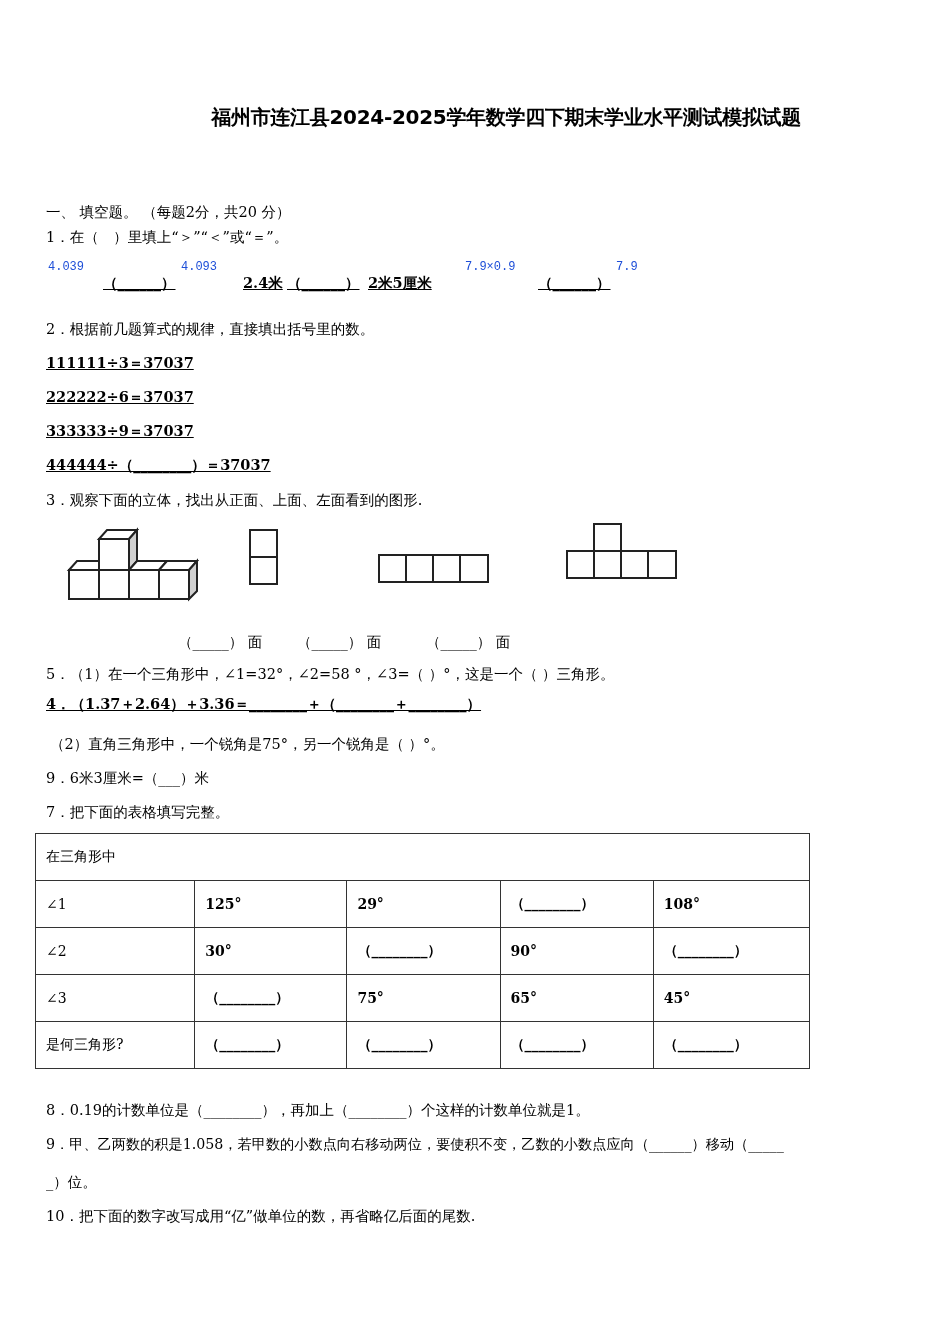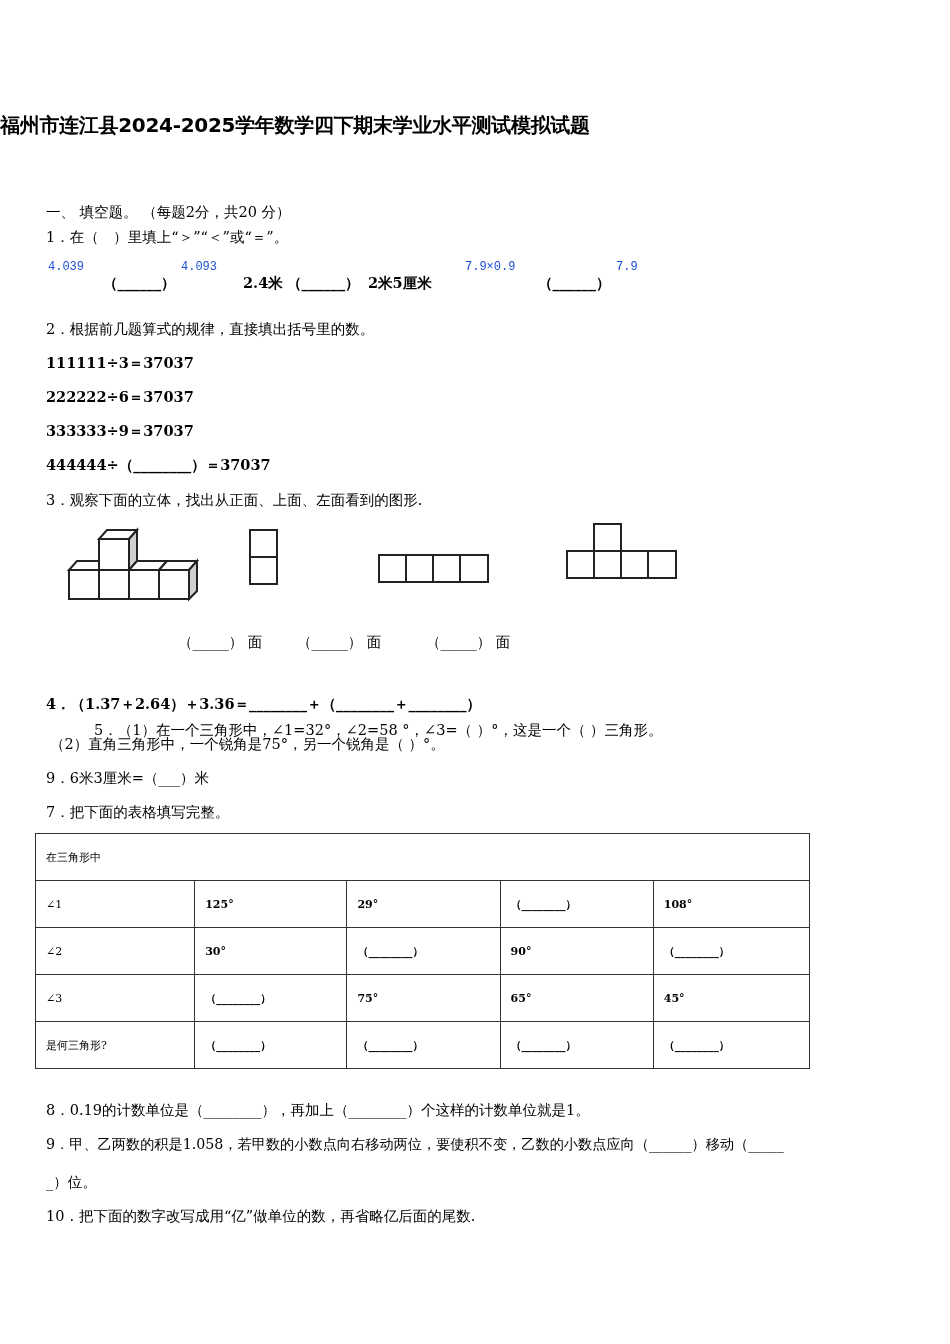--- a/index.html
+++ b/index.html
@@ -1,26 +1,26 @@
 <!DOCTYPE html>
 <html><head>
 <meta charset="utf-8">
 <style>
   html, body { margin: 0; padding: 0; background: #ffffff; }
   body { width: 950px; height: 1344px; position: relative; overflow: hidden;
          font-family: "DejaVu Serif", "Liberation Serif", serif; color: #000; }
   .abs { position: absolute; white-space: nowrap; }
-  .title { left: 0; width: 801px; top: 112px; text-align: left;
+  .title { left: 0; width: 801px; top: 104px; text-align: right;
            font-family: "DejaVu Sans", "Liberation Sans", sans-serif;
            font-weight: bold; font-size: 20px; letter-spacing: -0.3px; }
   .line { font-size: 14.5px; line-height: 18px; }
-  .b { font-weight: bold; }
+  .b { font-weight: bold; text-decoration: underline; }
   .gray { color: #1d4ed8; font-family: Liberation Mono, monospace; font-size: 12px; }
   table.tri { position: absolute; left: 35px; top: 833px; width: 775px;
-              border-collapse: collapse; font-size: 11px; }
+              border-collapse: collapse; font-size: 14px; }
   table.tri td { border: 1.5px solid #333; height: 46px; padding: 0 0 0 10px; vertical-align: middle; }
   table.tri td.bold { font-weight: bold; }
   svg { position: absolute; overflow: visible; }
 </style>
 </head>
 <body>
 
 <div class="abs title">福州市连江县2024-2025学年数学四下期末学业水平测试模拟试题</div>
 
 <div class="abs line" style="left:46px;top:203px;">一、  填空题。 （每题2分，共20 分）</div>
@@ -94,21 +94,21 @@
   <span>（_____）</span> <span>面</span>
 </div>
 <div class="abs line" style="left:297px;top:633px;">
   <span>（_____）</span> <span>面</span>
 </div>
 <div class="abs line" style="left:426px;top:633px;">
   <span>（_____）</span> <span>面</span>
 </div>
 
 <div class="abs line b" style="left:46px;top:667px;margin-top:28px;">4．（1.37＋2.64）＋3.36＝________＋（________＋________）</div>
-<div class="abs line" style="left:46px;top:721px;margin-left:48px;">5．（1）在一个三角形中，∠1=32°，∠2=58 °，∠3=（ ）°，这是一个（ ）三角形。</div>
+<div class="abs line" style="left:46px;top:665px;">5．（1）在一个三角形中，∠1=32°，∠2=58 °，∠3=（ ）°，这是一个（ ）三角形。</div>
 <div class="abs line" style="left:50px;top:735px;">（2）直角三角形中，一个锐角是75°，另一个锐角是（ ）°。</div>
 <div class="abs line" style="left:46px;top:769px;">9．6米3厘米=（___）米</div>
 <div class="abs line" style="left:46px;top:803px;">7．把下面的表格填写完整。</div>
 
 <table class="tri">
   <colgroup>
     <col style="width:159px">
       <col style="width:152px">
       <col style="width:153px">
       <col style="width:153px">

